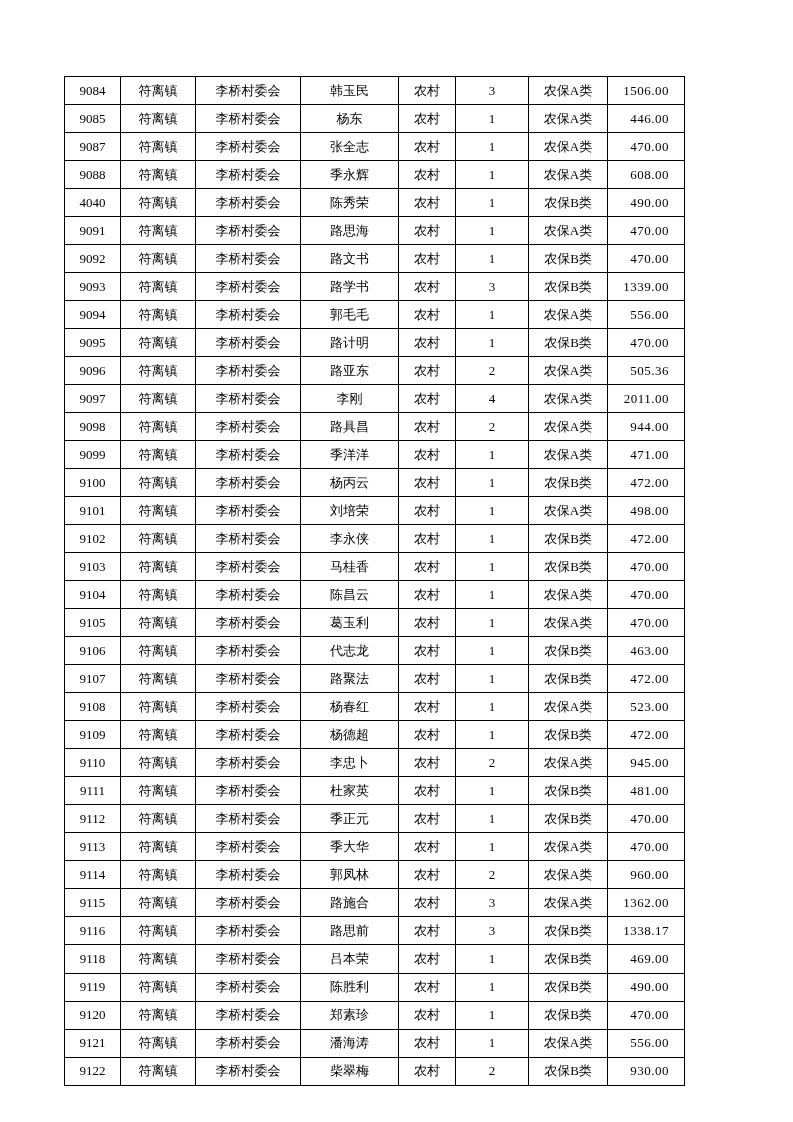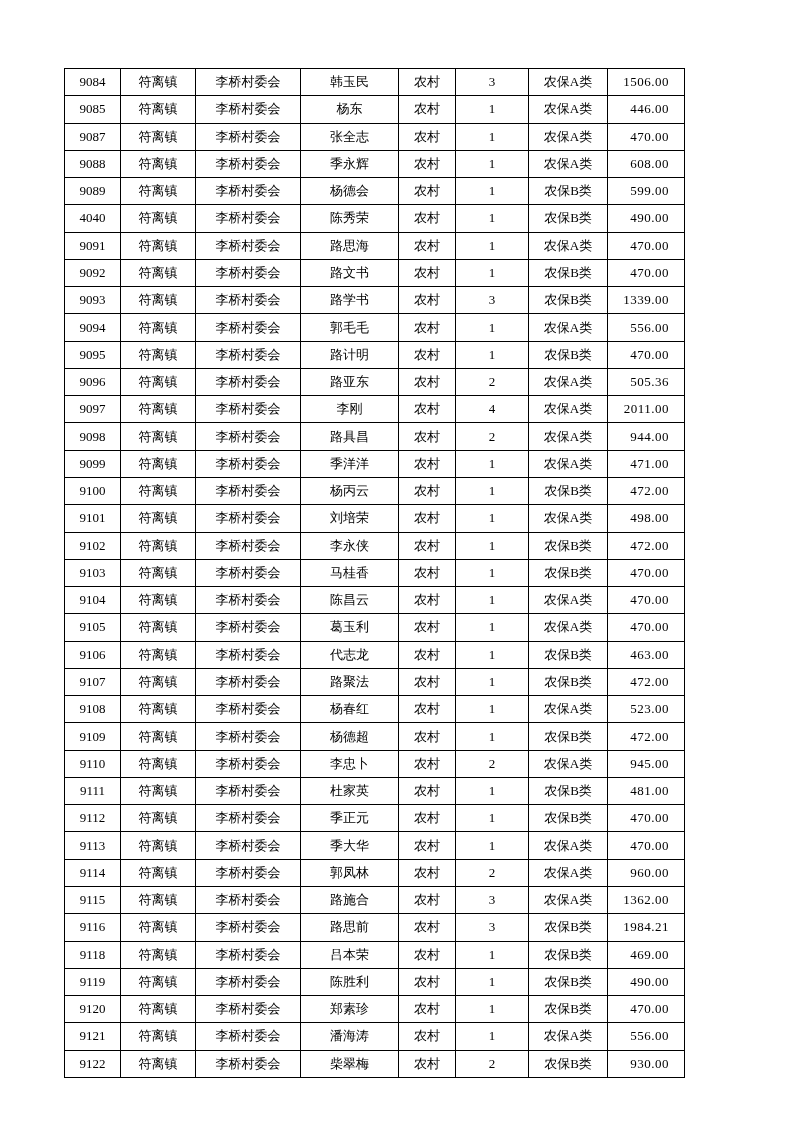--- a/index.html
+++ b/index.html
@@ -14,21 +14,21 @@
   .sheet {
     position: relative;
     width: 793px;
     height: 1122px;
     background: #ffffff;
     overflow: hidden;
   }
   table.benefit-table {
     position: absolute;
     left: 64px;
-    top: 68px;
+    top: 76px;
     width: 620px;
     height: 1010px;
     border-collapse: collapse;
     table-layout: fixed;
   }
   table.benefit-table td {
     border: 1px solid #000000;
     font-size: 13px;
     text-align: center;
     vertical-align: middle;
@@ -107,30 +107,20 @@
     <td class="cell-id">9088</td>
     <td class="cell-town">符离镇</td>
     <td class="cell-village">李桥村委会</td>
     <td class="cell-name">季永辉</td>
     <td class="cell-type">农村</td>
     <td class="cell-count">1</td>
     <td class="cell-category">农保A类</td>
     <td class="cell-amount">608.00</td>
   </tr>
 
-  <tr>
-    <td class="cell-id">9089</td>
-    <td class="cell-town">符离镇</td>
-    <td class="cell-village">李桥村委会</td>
-    <td class="cell-name">杨德会</td>
-    <td class="cell-type">农村</td>
-    <td class="cell-count">1</td>
-    <td class="cell-category">农保B类</td>
-    <td class="cell-amount">599.00</td>
-  </tr>
 
   <tr>
     <td class="cell-id">4040</td>
     <td class="cell-town">符离镇</td>
     <td class="cell-village">李桥村委会</td>
     <td class="cell-name">陈秀荣</td>
     <td class="cell-type">农村</td>
     <td class="cell-count">1</td>
     <td class="cell-category">农保B类</td>
     <td class="cell-amount">490.00</td>
@@ -412,21 +402,21 @@
   </tr>
 
   <tr>
     <td class="cell-id">9116</td>
     <td class="cell-town">符离镇</td>
     <td class="cell-village">李桥村委会</td>
     <td class="cell-name">路思前</td>
     <td class="cell-type">农村</td>
     <td class="cell-count">3</td>
     <td class="cell-category">农保B类</td>
-    <td class="cell-amount">1984.21</td>
+    <td class="cell-amount">1338.17</td>
   </tr>
 
 
   <tr>
     <td class="cell-id">9118</td>
     <td class="cell-town">符离镇</td>
     <td class="cell-village">李桥村委会</td>
     <td class="cell-name">吕本荣</td>
     <td class="cell-type">农村</td>
     <td class="cell-count">1</td>

